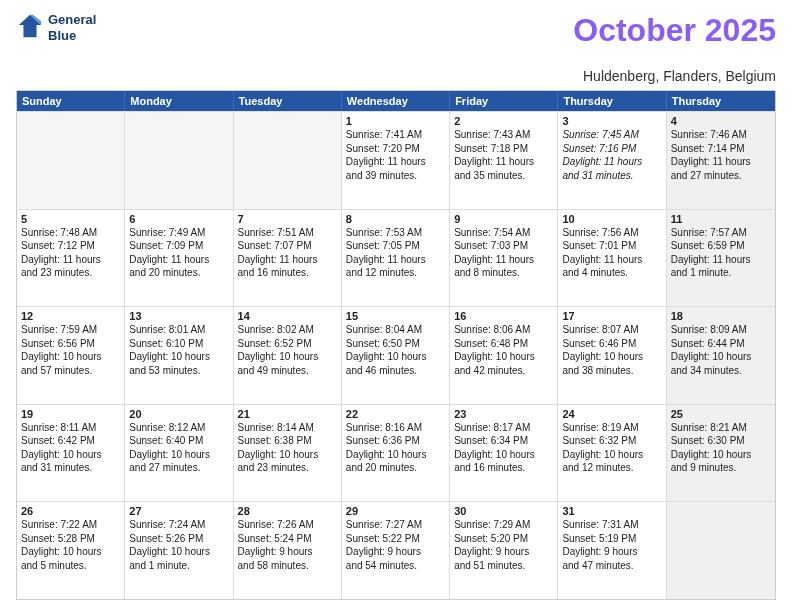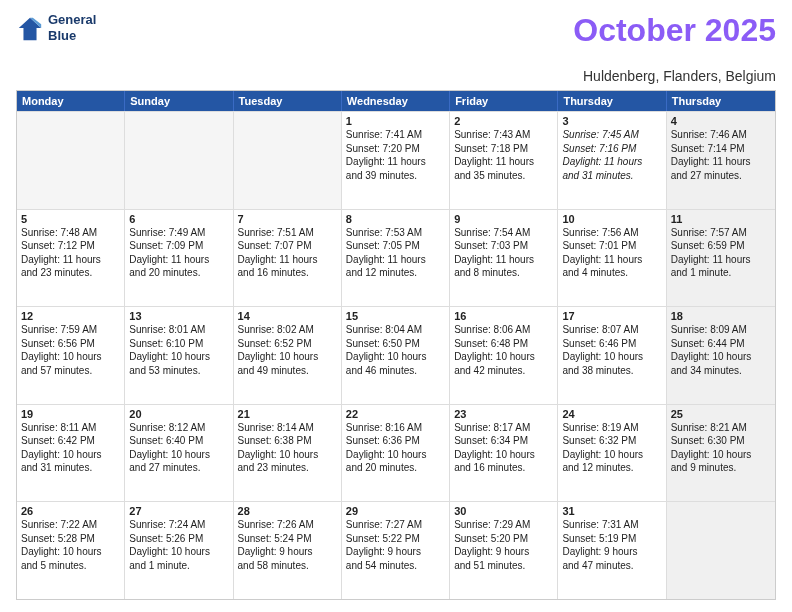--- a/index.html
+++ b/index.html
@@ -18,21 +18,21 @@
       flex-direction: column;
     }
     .header {
       display: flex;
       align-items: flex-start;
       justify-content: space-between;
       margin-bottom: 6px;
     }
     .logo {
       display: flex;
-      align-items: flex-end;
+      align-items: flex-start;
       gap: 4px;
     }
     .logo-text {
       font-size: 13px;
       font-weight: bold;
       color: #1a3a6b;
       line-height: 1.2;
     }
     .logo-icon {
       width: 28px;
@@ -121,22 +121,22 @@
       </div>
     </div>
     <div class="title-block">
       <div class="month-title">October 2025</div>
       <div class="location">Huldenberg, Flanders, Belgium</div>
     </div>
   </div>
 
   <div class="calendar">
     <div class="cal-header" id="cal-header">
+        <div class="cal-header-cell">Sunday</div>
         <div class="cal-header-cell">Monday</div>
-        <div class="cal-header-cell">Sunday</div>
         <div class="cal-header-cell">Tuesday</div>
         <div class="cal-header-cell">Wednesday</div>
         <div class="cal-header-cell">Friday</div>
         <div class="cal-header-cell">Thursday</div>
         <div class="cal-header-cell">Thursday</div>
       </div>
     <div class="cal-body" id="cal-body">
         <div class="cal-row">
           <div class="cal-cell empty"></div>
           <div class="cal-cell empty"></div>

